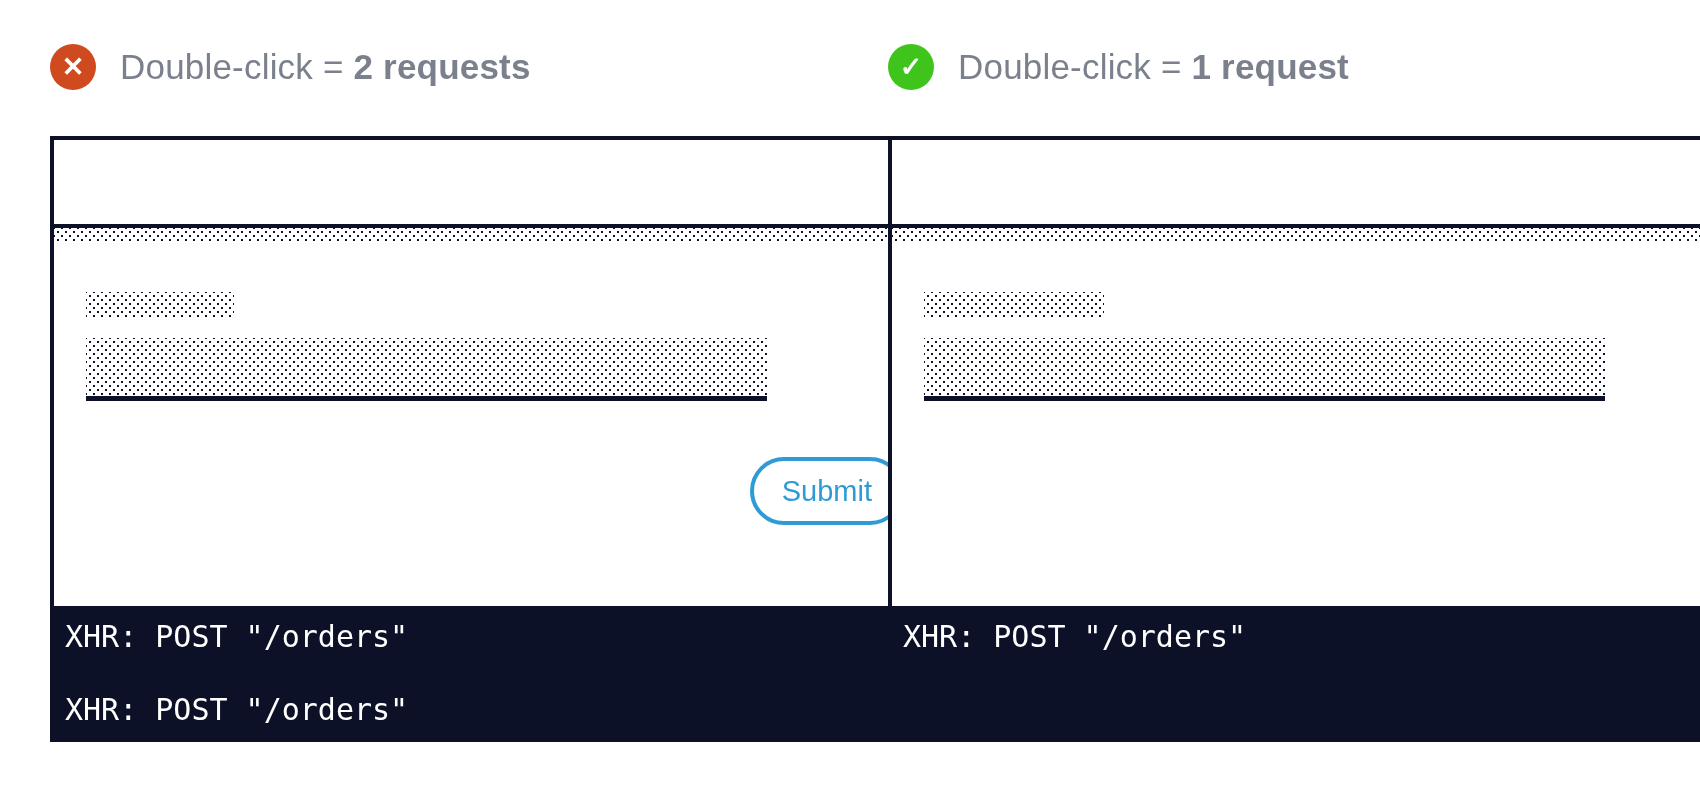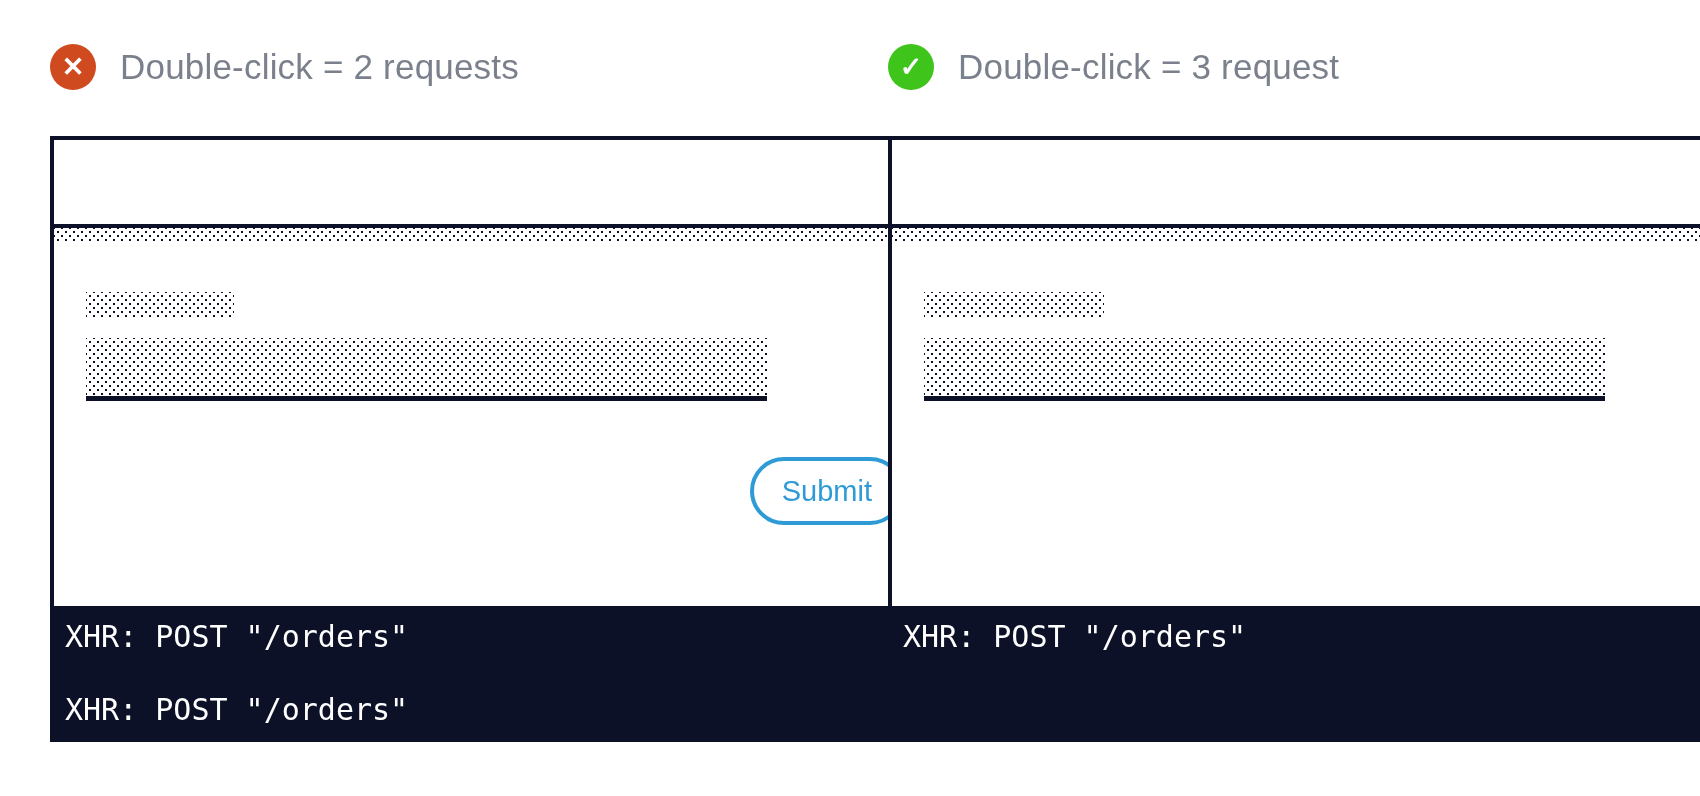--- a/index.html
+++ b/index.html
@@ -15,21 +15,21 @@
   .panel-bad{left:50px}
   .panel-good{left:888px}
 
   .hdr{display:flex;align-items:center;gap:24px;height:46px}
   .badge{width:46px;height:46px;border-radius:50%;flex:0 0 46px;
     display:flex;align-items:center;justify-content:center;
     color:#fff;font-size:27px;font-weight:bold;line-height:1}
   .badge-bad{background:var(--red)}
   .badge-good{background:var(--green)}
   .title{font-size:35px;color:var(--gray);letter-spacing:.2px}
-  .title b{font-weight:normal}
+  .title b{font-weight:bold}
 
   .card{margin-top:46px;width:894px;height:606px;background:#fff;
     border:4px solid var(--navy);display:flex;flex-direction:column}
 
   .chrome{height:88px;border-bottom:4px solid var(--navy);background:#fff}
 
   .halftone{
     background-image:
       radial-gradient(circle,var(--navy) 1.35px,transparent 1.45px),
       radial-gradient(circle,var(--navy) 1.35px,transparent 1.45px);
@@ -75,21 +75,21 @@
     <div class="console">
       <div class="line">XHR: POST "/orders"</div>
       <div class="line">XHR: POST "/orders"</div>
     </div>
   </div>
 </section>
 
 <section class="panel panel-good">
   <div class="hdr">
     <span class="badge badge-good">✓</span>
-    <span class="title"><span>Double-click = </span><b>3 request</b></span>
+    <span class="title"><span>Double-click = </span><b>1 request</b></span>
   </div>
 
   <div class="card">
     <div class="chrome"></div>
     <div class="strip halftone"></div>
     <div class="content">
       <div class="form-label halftone"></div>
       <div class="form-input halftone"></div>
     </div>
     <div class="console">

